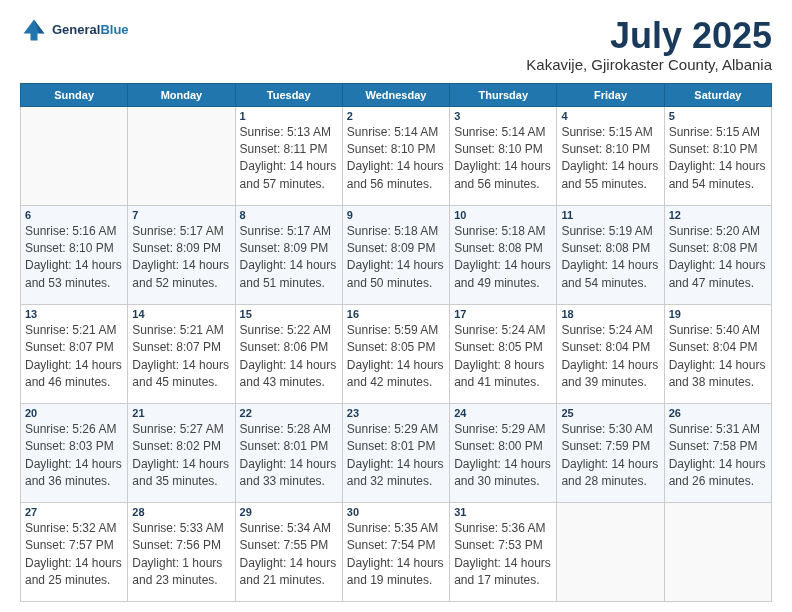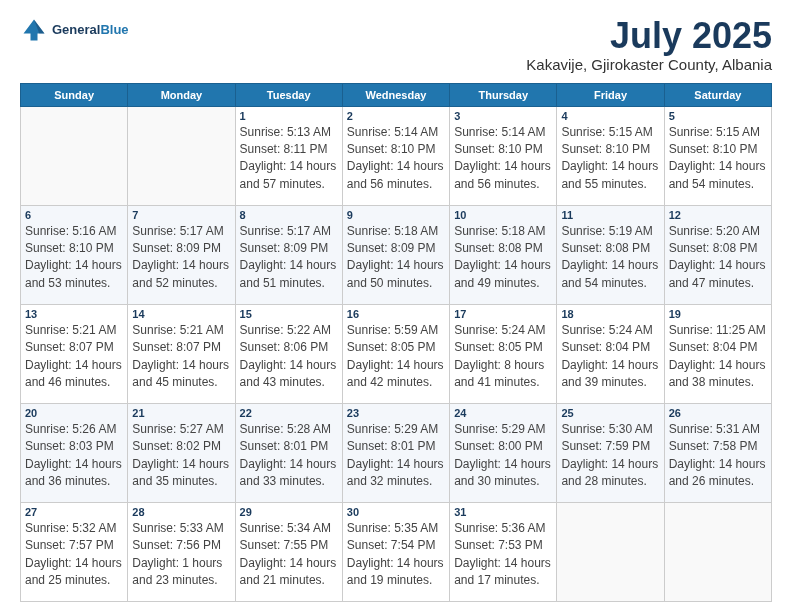--- a/index.html
+++ b/index.html
@@ -201,21 +201,21 @@
           <td>
             <span class="day-number">17</span>
             <div class="day-info"><span>Sunrise: 5:24 AM</span><br><span>Sunset: 8:05 PM</span><br><span>Daylight: 8 hours and 41 minutes.</span></div>
           </td>
           <td>
             <span class="day-number">18</span>
             <div class="day-info"><span>Sunrise: 5:24 AM</span><br><span>Sunset: 8:04 PM</span><br><span>Daylight: 14 hours and 39 minutes.</span></div>
           </td>
           <td>
             <span class="day-number">19</span>
-            <div class="day-info"><span>Sunrise: 11:25 AM</span><br><span>Sunset: 8:04 PM</span><br><span>Daylight: 14 hours and 38 minutes.</span></div>
+            <div class="day-info"><span>Sunrise: 5:40 AM</span><br><span>Sunset: 8:04 PM</span><br><span>Daylight: 14 hours and 38 minutes.</span></div>
           </td>
         </tr>
         <tr>
           <td>
             <span class="day-number">20</span>
             <div class="day-info"><span>Sunrise: 5:26 AM</span><br><span>Sunset: 8:03 PM</span><br><span>Daylight: 14 hours and 36 minutes.</span></div>
           </td>
           <td>
             <span class="day-number">21</span>
             <div class="day-info"><span>Sunrise: 5:27 AM</span><br><span>Sunset: 8:02 PM</span><br><span>Daylight: 14 hours and 35 minutes.</span></div>

